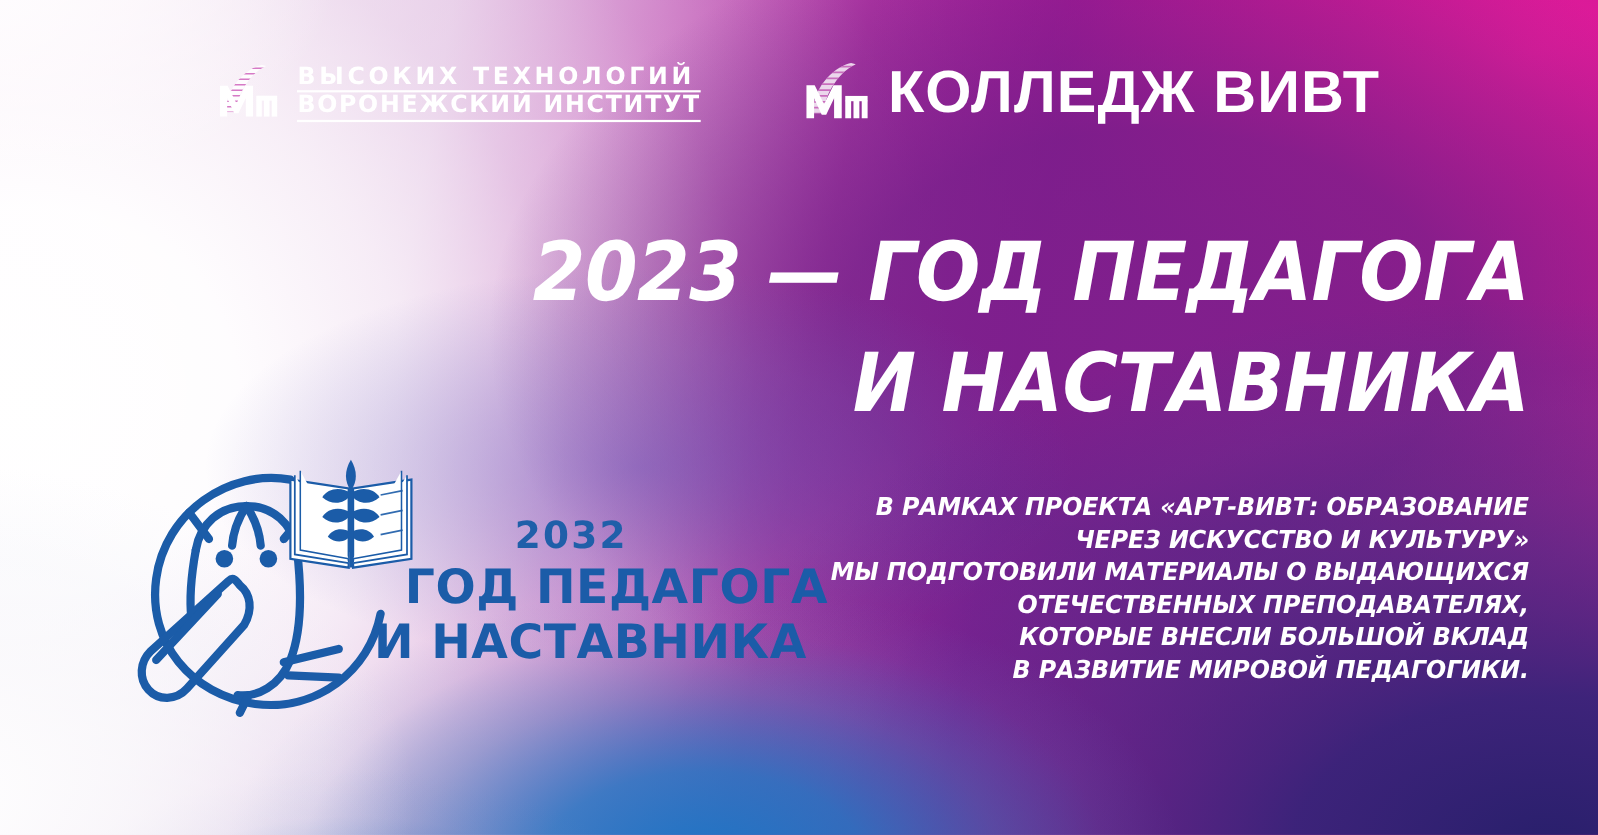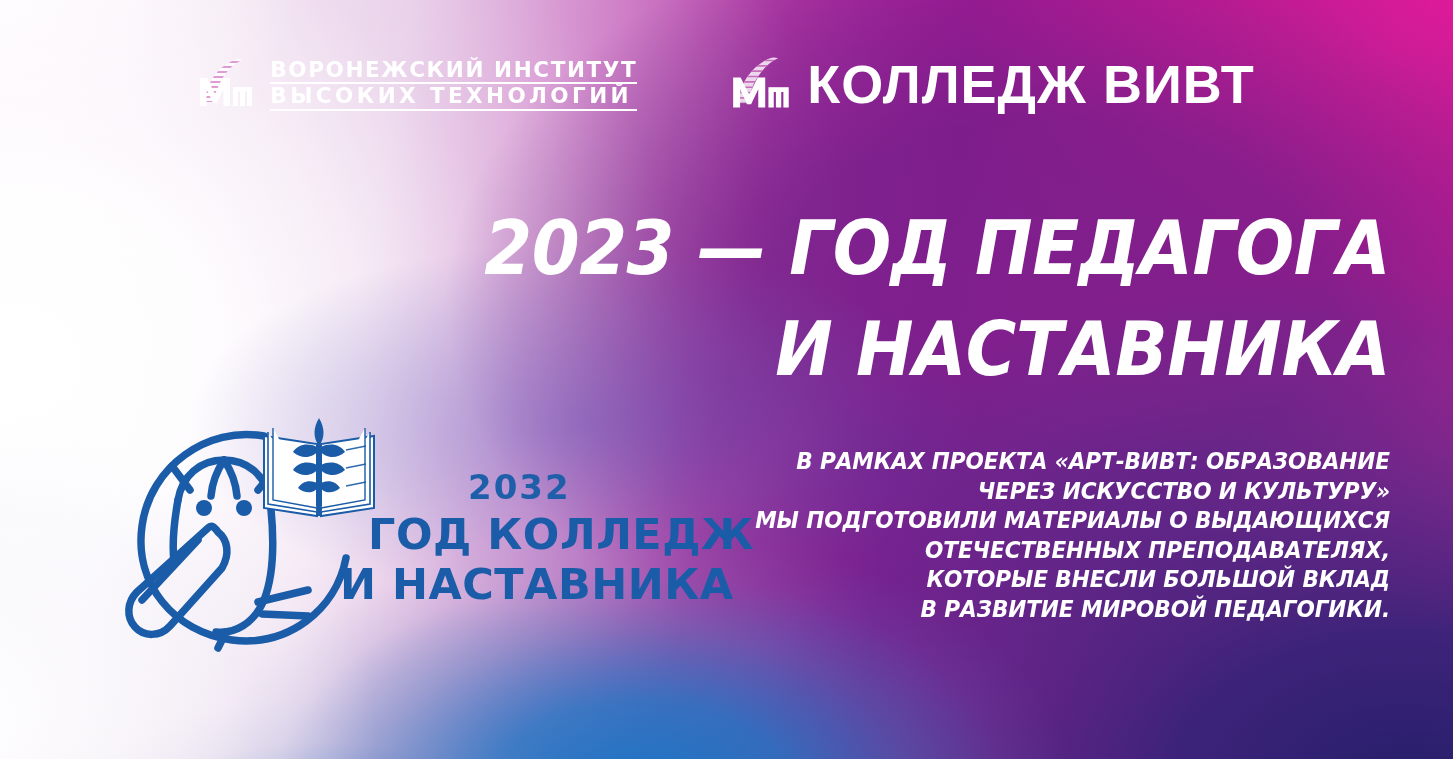--- a/index.html
+++ b/index.html
@@ -309,22 +309,22 @@
             <line x1="0" y1="44" x2="58" y2="44"></line>
           </g>
         </g>
         <path d="M2 48 L2 20 L9 20 L17 36 L25 20 L32 20 L32 48 L25.5 48 L25.5 31 L18.8 45 L15 45 L8.5 31 L8.5 48 Z" fill="#ffffff"></path>
         <rect x="35" y="33" width="5" height="15" fill="#ffffff"></rect>
         <rect x="42" y="33" width="5" height="15" fill="#ffffff"></rect>
         <rect x="49" y="33" width="5" height="15" fill="#ffffff"></rect>
         <rect x="35" y="29" width="19" height="4.5" fill="#ffffff"></rect>
       </svg>
       <div class="vivt-wordmark">
+        <span class="vivt-line vivt-line-2">высоких технологий</span>
         <span class="vivt-line vivt-line-1">Воронежский институт</span>
-        <span class="vivt-line vivt-line-2">высоких технологий</span>
       </div>
     </div>
 
     <div class="logo-block">
       <svg class="m-mark m-mark-lg" viewBox="0 0 58 52">
         <defs>
           <clipPath id="swClipB">
             <path d="M40 1 C30 3 17 13 11 27 C8 34 7 39 7.5 44 L18 44 C17 37 19 29 24 21 C29 13 35 6 44 2 Z"></path>
           </clipPath>
         </defs>
@@ -423,19 +423,19 @@
         <path d="M59 50 C49 44 38 46 33 54 C42 62 53 60 59 52 Z"></path>
         <path d="M59 50 C69 44 80 46 85 54 C76 62 65 60 59 52 Z"></path>
         <path d="M59 68 C51 63 42 65 38 72 C46 79 55 77 59 70 Z"></path>
         <path d="M59 68 C67 63 76 65 80 72 C72 79 63 77 59 70 Z"></path>
         <rect x="56.5" y="28" width="5" height="58" rx="2"></rect>
       </g>
     </svg>
 
     <div class="emblem-text">
       <span class="emblem-year">2032</span>
-      <span class="emblem-l1">ГОД КОЛЛЕДЖ</span>
+      <span class="emblem-l1">ГОД ПЕДАГОГА</span>
       <span class="emblem-l2">И НАСТАВНИКА</span>
     </div>
 
   </div>
 
 </div>
 
 </body></html>

